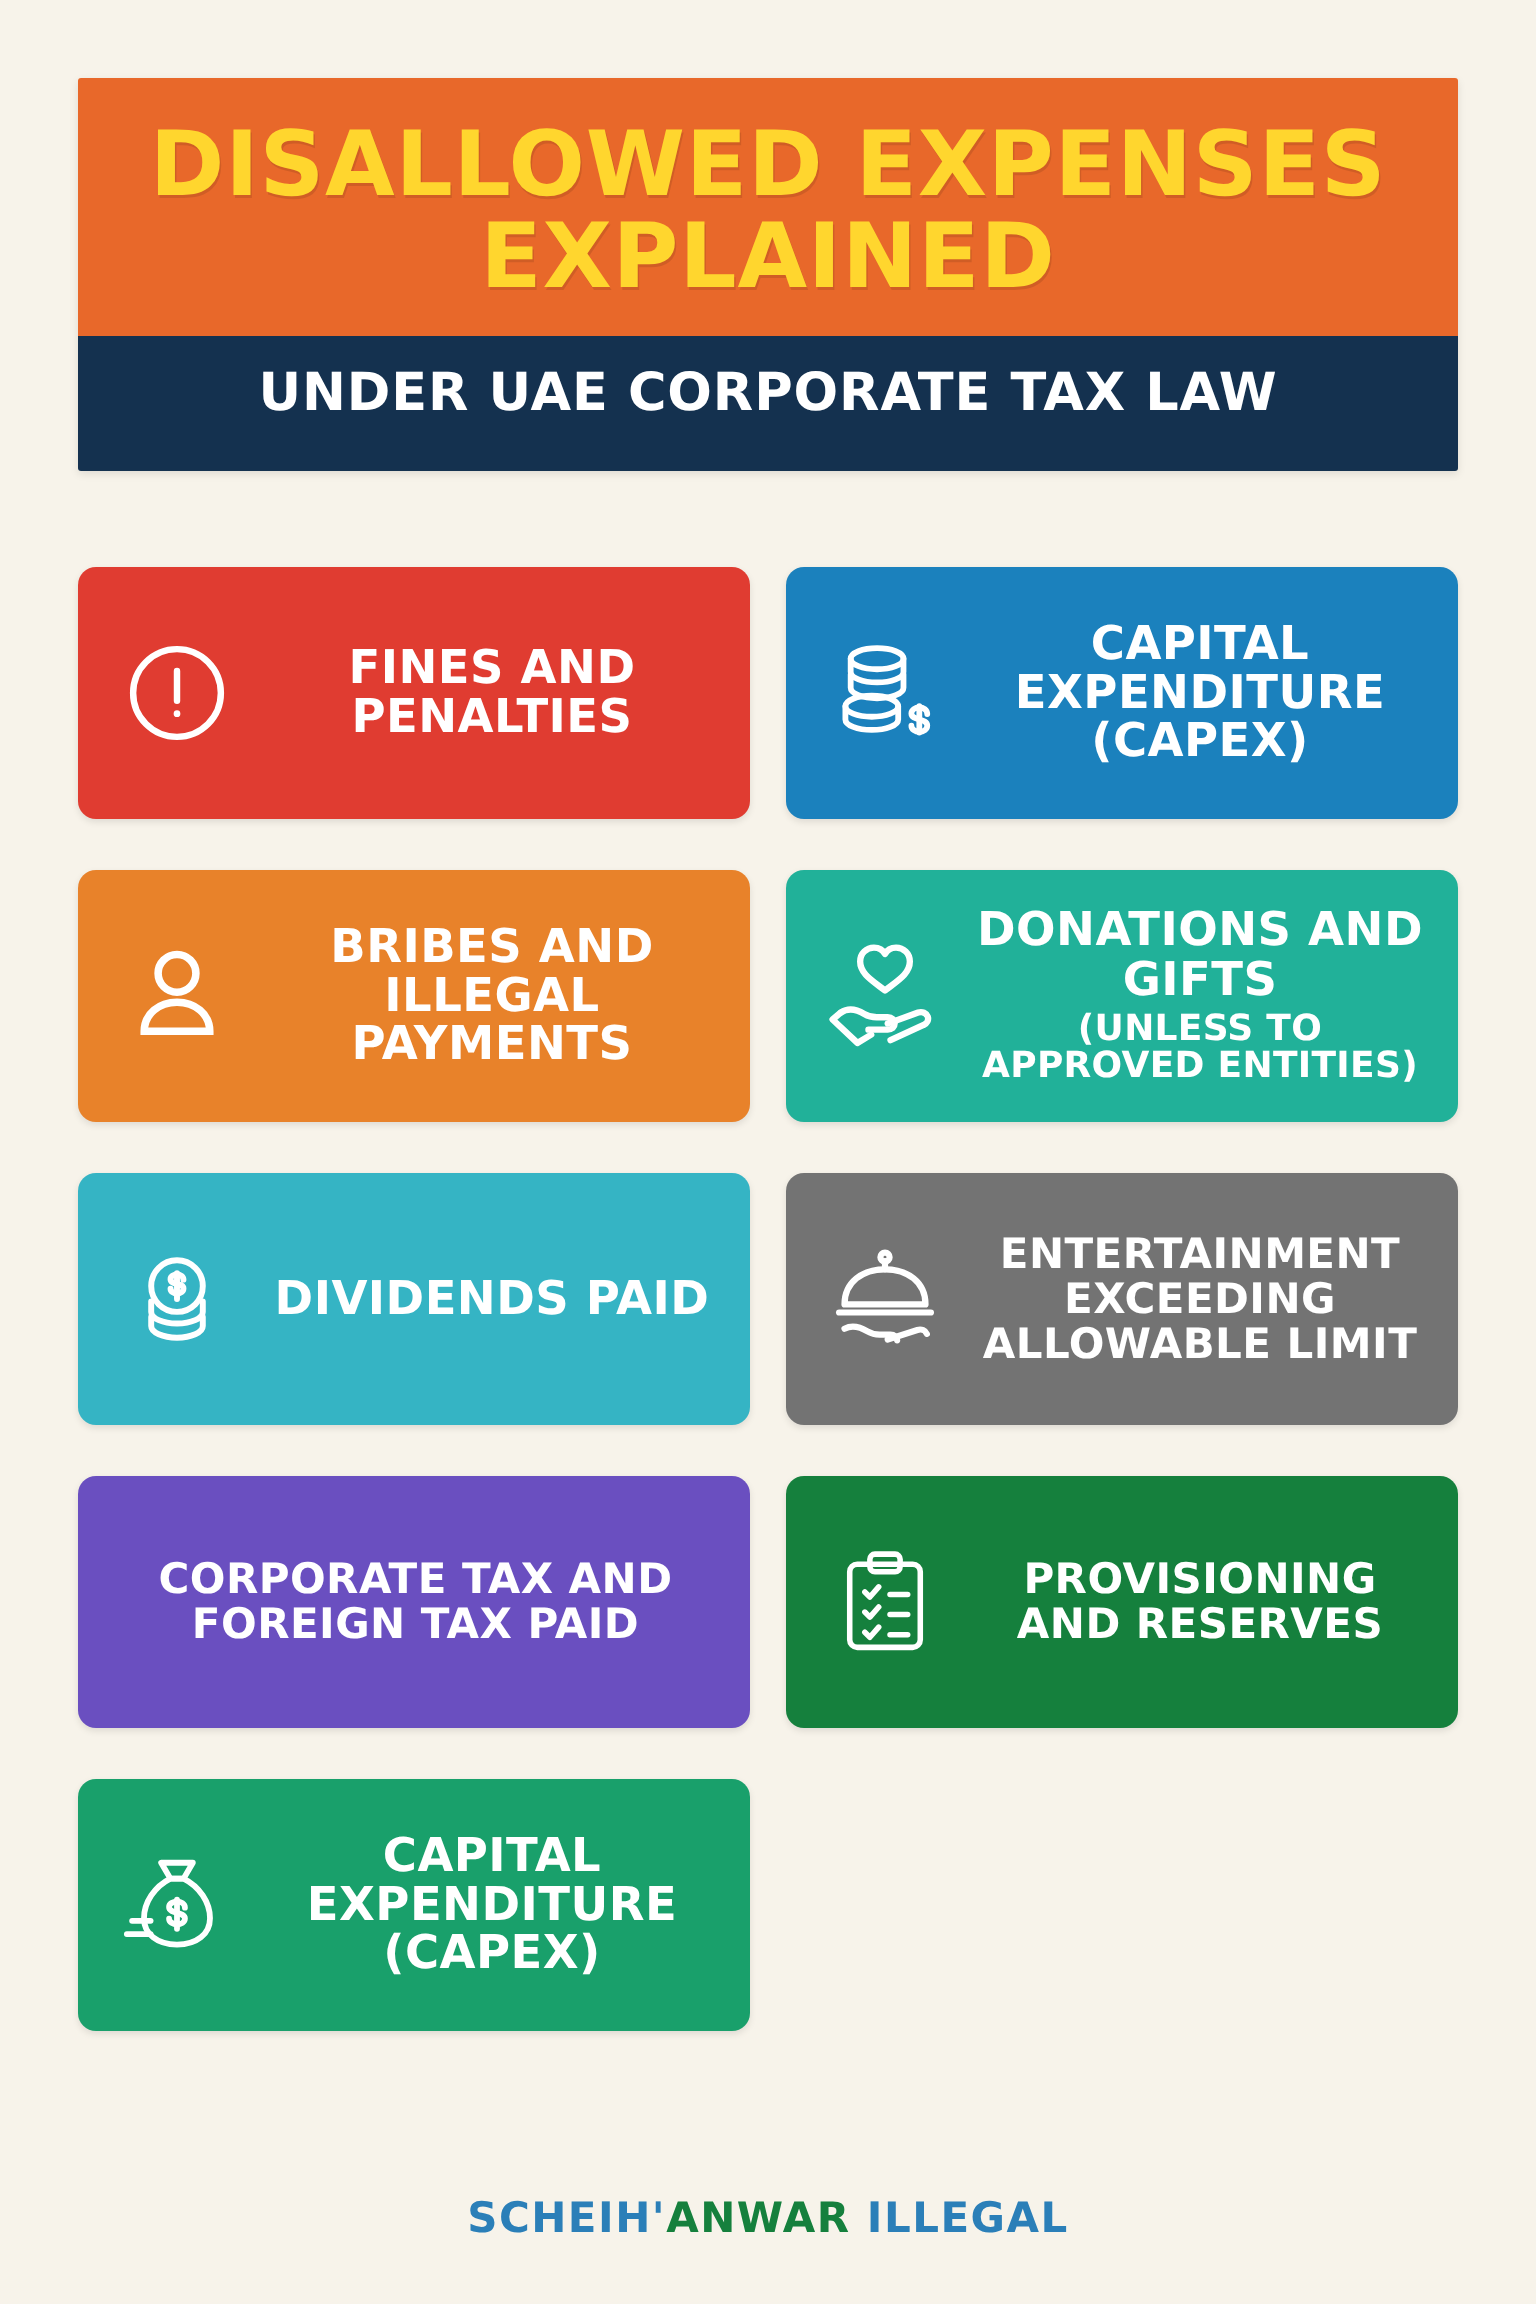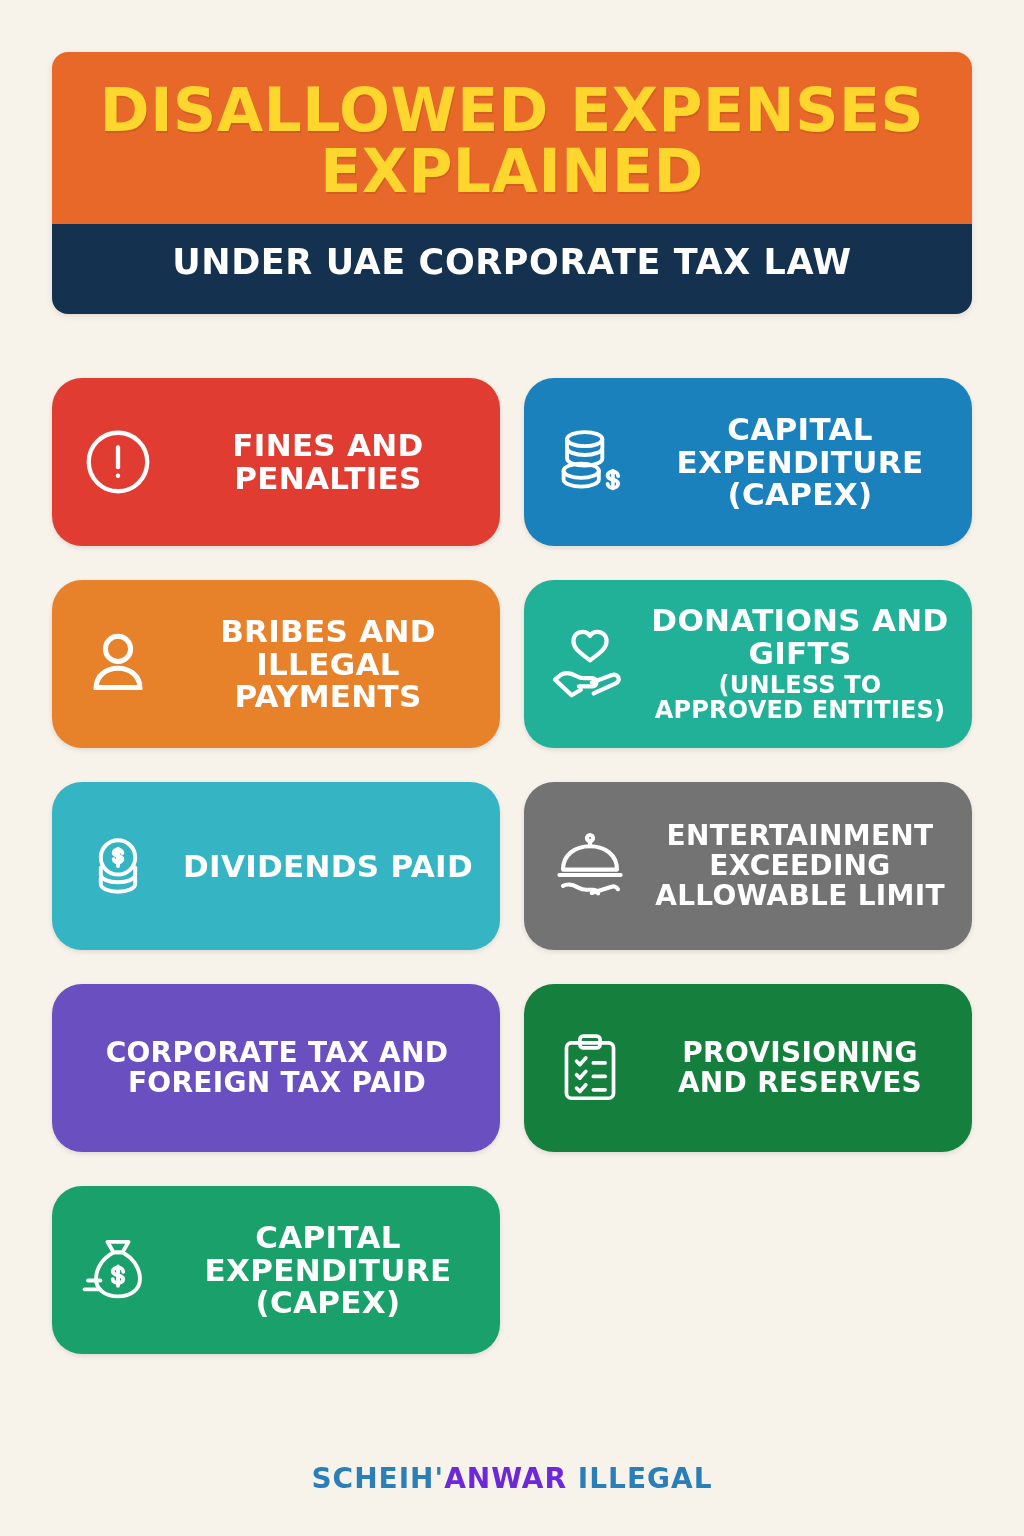--- a/index.html
+++ b/index.html
@@ -21,21 +21,21 @@
     box-sizing: border-box;
     padding: 0;
   }
 
   
   .header {
     position: absolute;
     left: 52px;
     top: 52px;
     width: 920px;
-    border-radius: 16px;
+    border-radius: 2px;
     overflow: hidden;
     box-shadow: 0 2px 6px rgba(0,0,0,0.10);
   }
   .header-top {
     background: #e8682a;
     padding: 28px 30px 22px 30px;
     text-align: center;
   }
   .header-title {
     color: #ffd62e;
@@ -67,21 +67,21 @@
     left: 52px;
     top: 378px;
     width: 920px;
     display: grid;
     grid-template-columns: 448px 448px;
     grid-auto-rows: 168px;
     column-gap: 24px;
     row-gap: 34px;
   }
   .card {
-    border-radius: 30px;
+    border-radius: 12px;
     display: flex;
     align-items: center;
     padding: 0 14px 0 18px;
     box-sizing: border-box;
     box-shadow: 0 2px 5px rgba(0,0,0,0.10);
     overflow: hidden;
   }
   .card-icon {
     flex: 0 0 auto;
     width: 96px;
@@ -124,21 +124,21 @@
     left: 0;
     top: 1462px;
     width: 1024px;
     text-align: center;
     font-family: "DejaVu Sans", sans-serif;
     font-weight: bold;
     font-size: 28px;
     letter-spacing: 1px;
   }
   .footer .f1 { color: #2b7fb8; }
-  .footer .f2 { color: #6d28d9; }
+  .footer .f2 { color: #15803d; }
   .footer .f3 { color: #2b7fb8; }
 </style>
 </head>
 <body>
 
 <div class="poster">
 
   <div class="header">
     <div class="header-top">
       <div class="header-title">DISALLOWED EXPENSES EXPLAINED</div>

